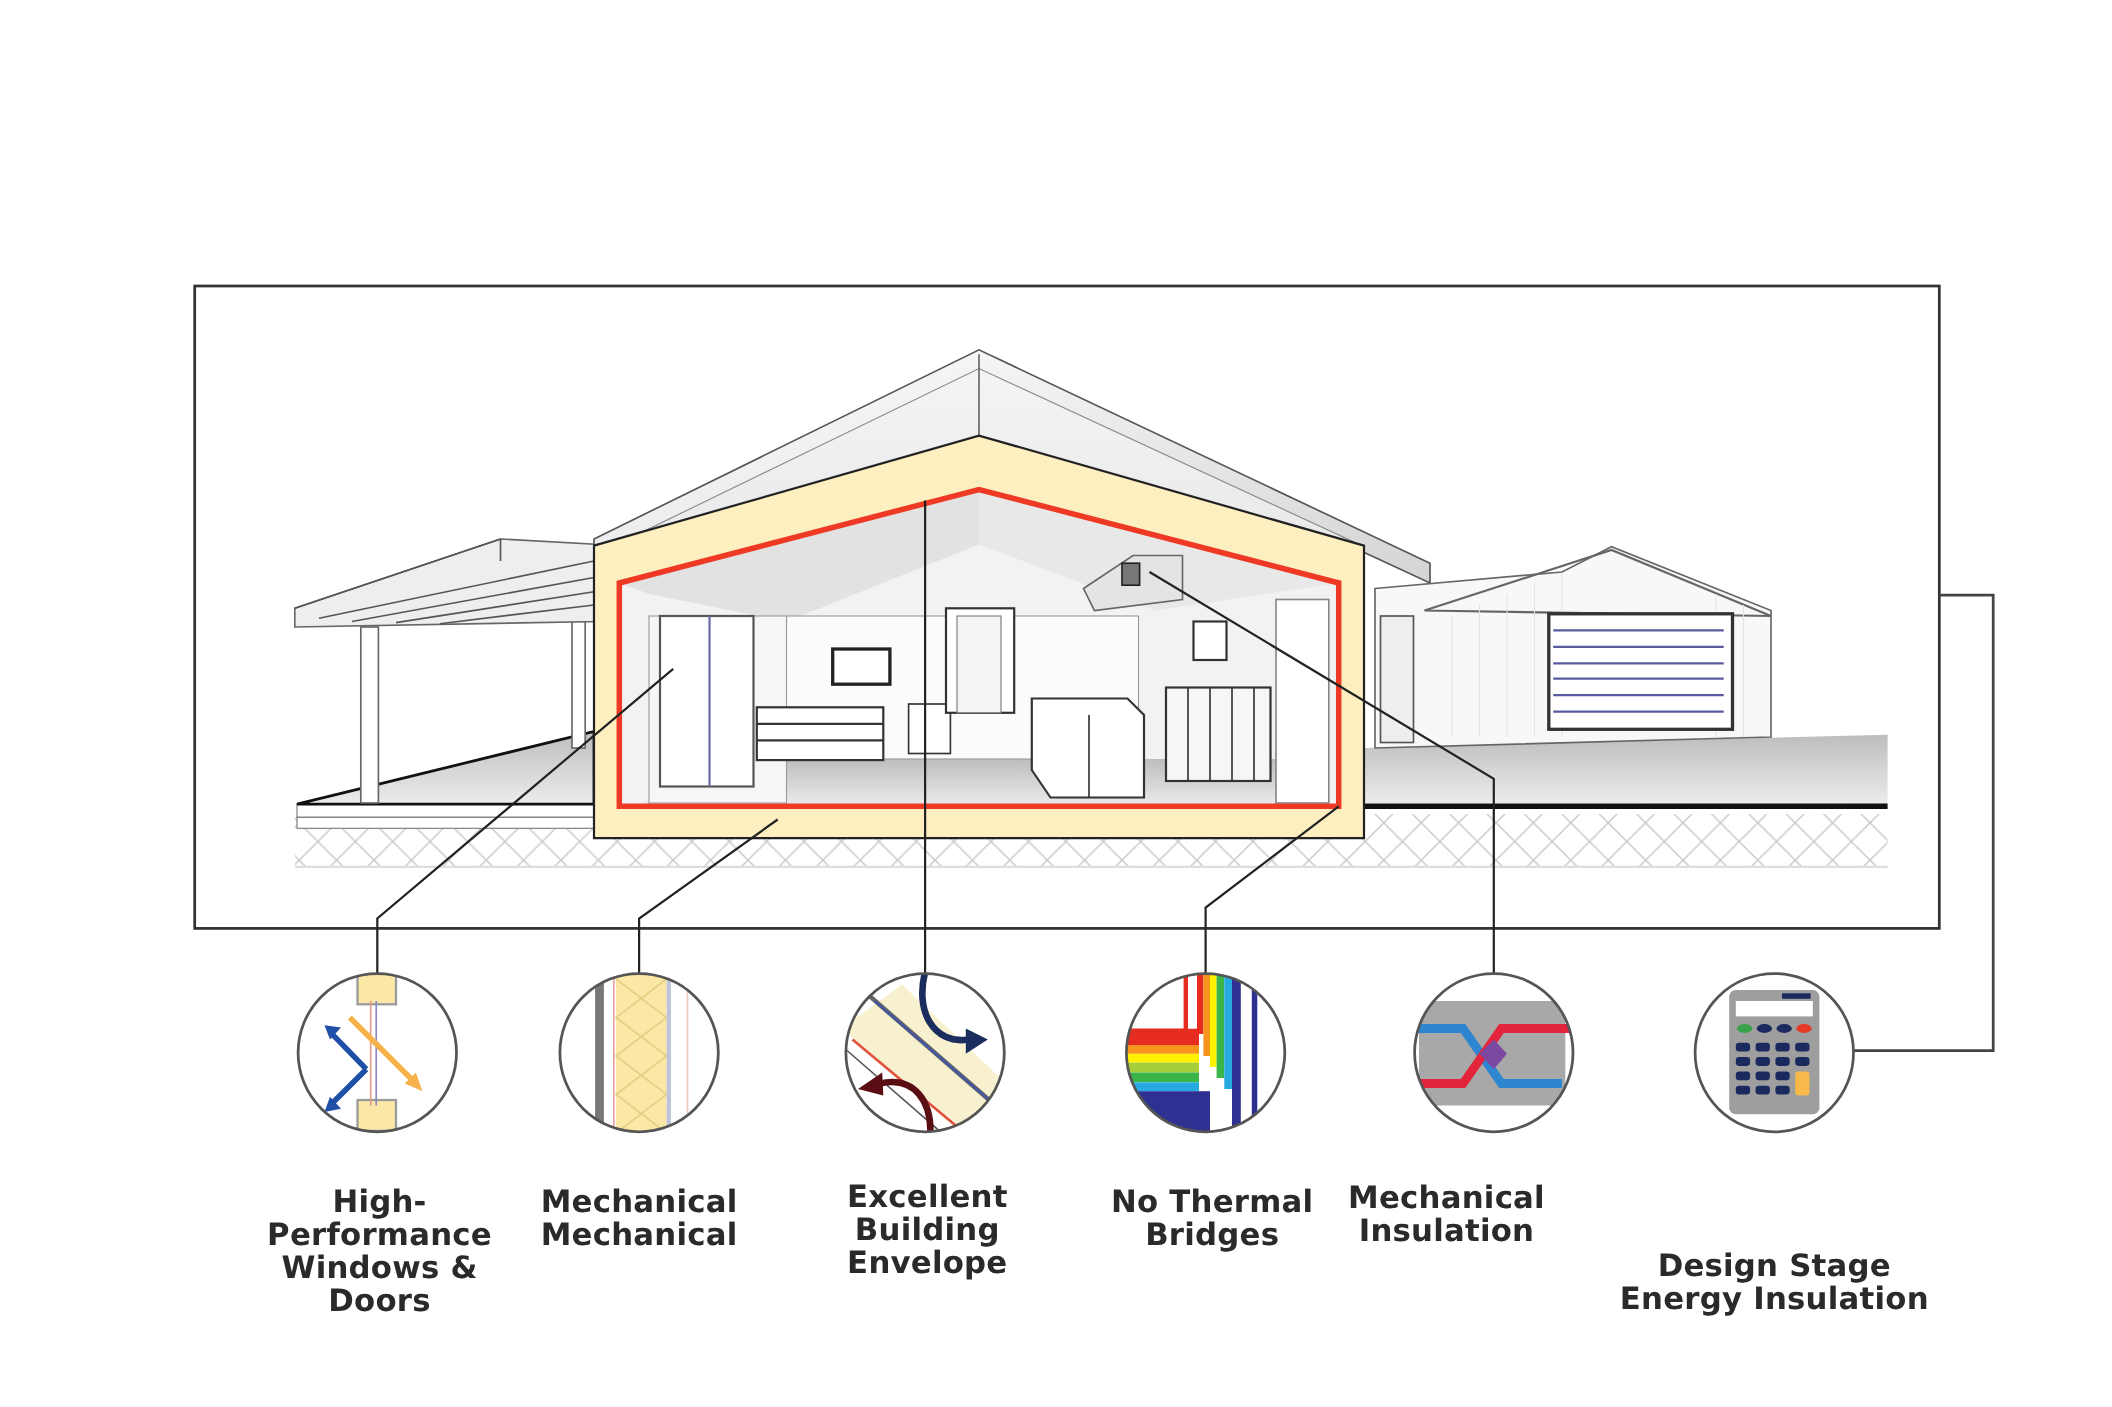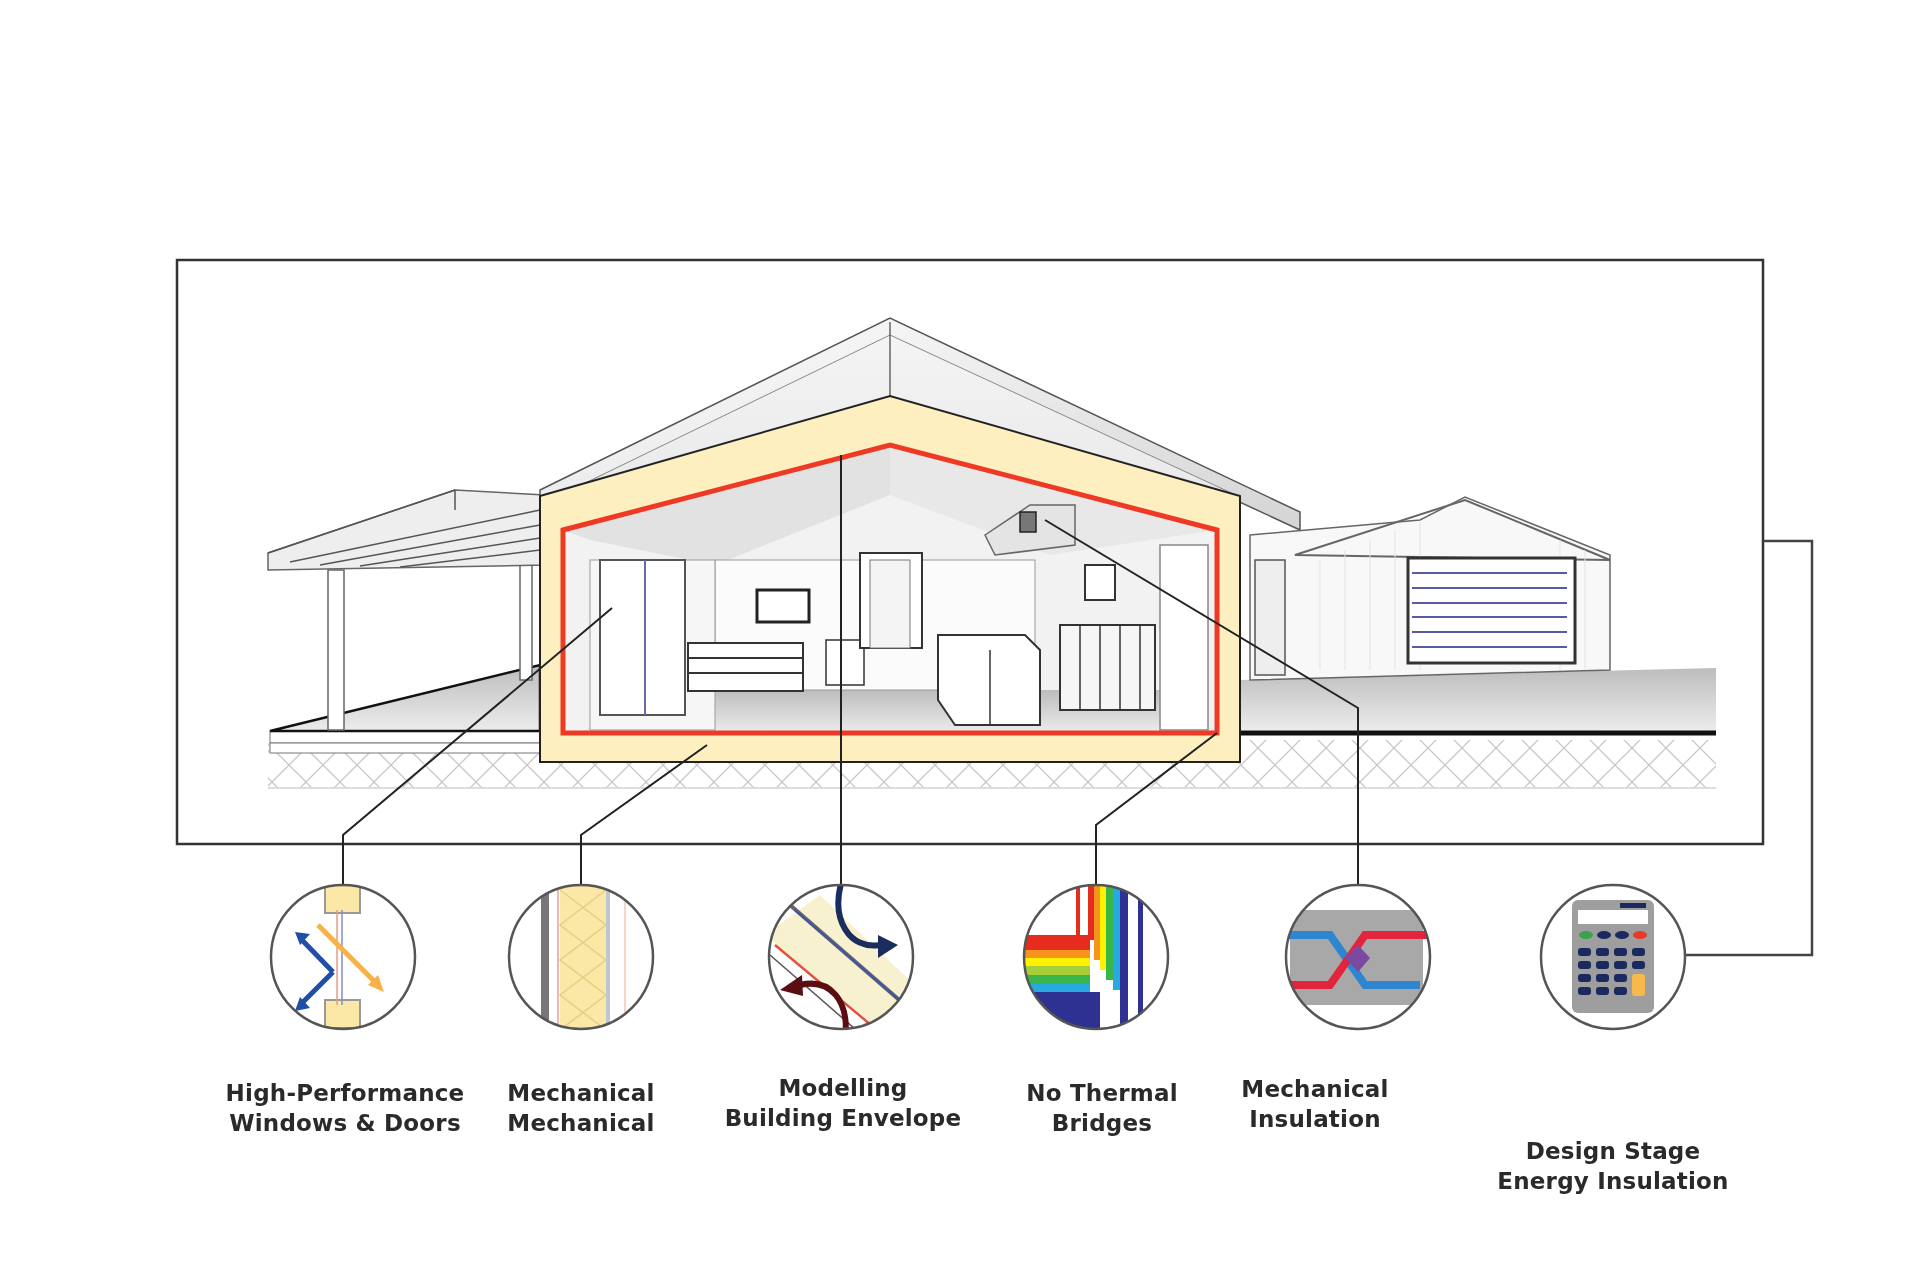--- a/index.html
+++ b/index.html
@@ -1,21 +1,21 @@
 <!DOCTYPE html>
 <html><head>
 <meta charset="utf-8">
 <style>
   html, body { margin:0; padding:0; background:#ffffff; }
   body { width:1920px; height:1279px; position:relative; overflow:hidden;
          font-family:"DejaVu Sans","Liberation Sans",sans-serif; }
   #stage { position:absolute; left:0; top:0; width:1920px; height:1279px; }
   .label { position:absolute; width:260px; margin-left:-130px; text-align:center;
            font-family:"DejaVu Sans","Liberation Sans",sans-serif; font-weight:bold;
-           font-size:23px; line-height:30px; color:#2a2a2a; letter-spacing:0.2px; }
+           font-size:28px; line-height:30px; color:#2a2a2a; letter-spacing:0.2px; }
   .label span { display:block; }
 </style>
 </head>
 <body>
 
 <svg id="stage" viewBox="0 0 1920 1279" xmlns="http://www.w3.org/2000/svg">
   <defs>
     <pattern id="hatch" width="34" height="34" patternUnits="userSpaceOnUse">
       <path d="M0,0 L34,34 M34,0 L0,34" stroke="#c8c8c8" stroke-width="1.3" fill="none"></path>
     </pattern>
@@ -275,21 +275,21 @@
 
 <div class="label" style="left:345px; top:1078px;">
   <span>High-Performance</span>
   <span>Windows &amp; Doors</span>
 </div>
 <div class="label" style="left:581px; top:1078px;">
   <span>Mechanical</span>
   <span>Mechanical</span>
 </div>
 <div class="label" style="left:843px; top:1073px;">
-  <span>Modelling</span>
+  <span>Excellent</span>
   <span>Building Envelope</span>
 </div>
 <div class="label" style="left:1102px; top:1078px;">
   <span>No Thermal</span>
   <span>Bridges</span>
 </div>
 <div class="label" style="left:1315px; top:1074px;">
   <span>Mechanical</span>
   <span>Insulation</span>
 </div>

